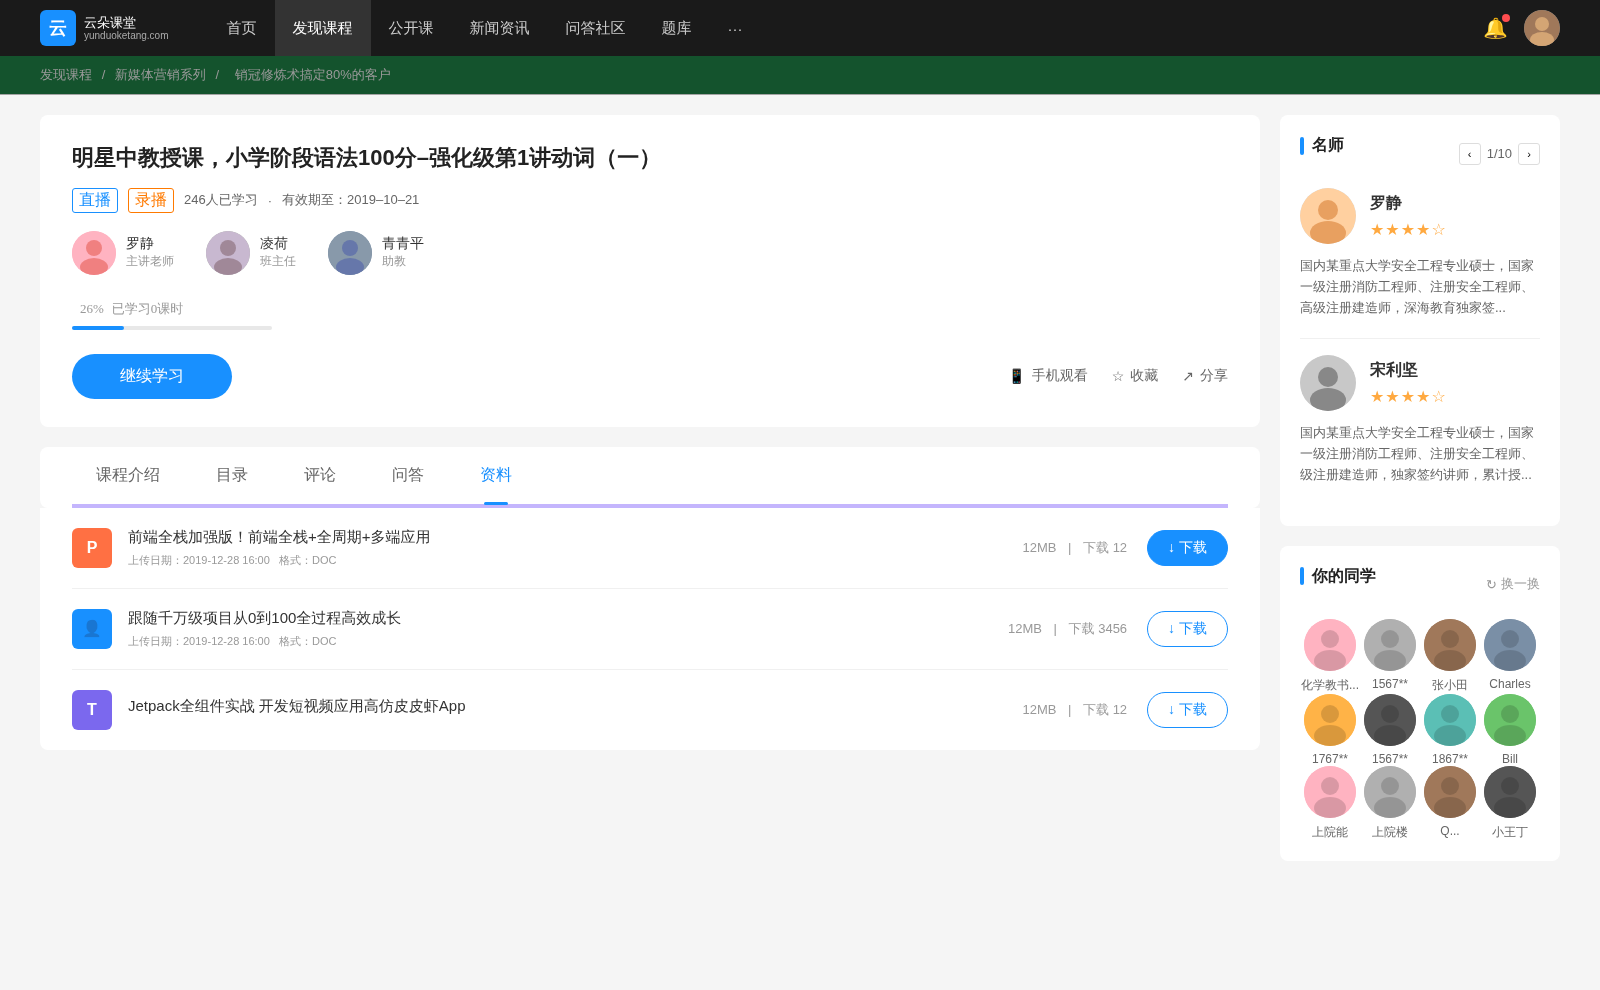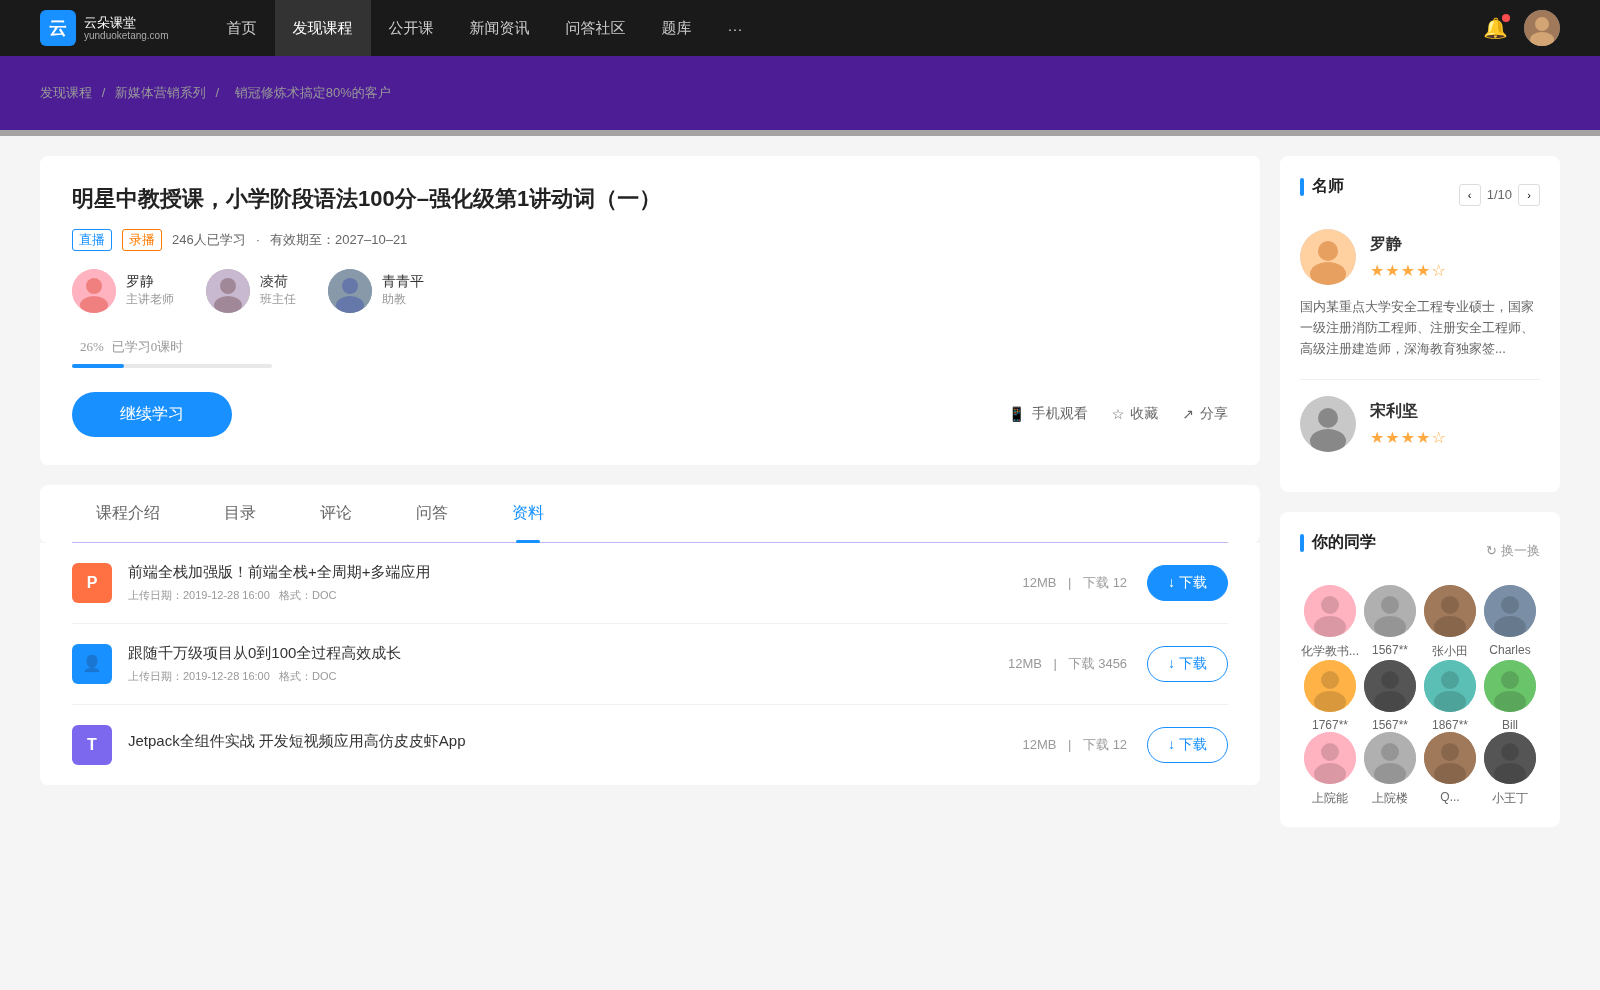--- a/index.html
+++ b/index.html
@@ -13,54 +13,54 @@
     .nav-logo-sub { color: #aaa; font-size: 10px; }
     .nav-items { display: flex; align-items: center; flex: 1; gap: 0; }
     .nav-item { color: #ccc; padding: 0 18px; height: 56px; display: flex; align-items: center; cursor: pointer; font-size: 15px; }
     .nav-item.active { background: #333; color: white; }
     .nav-right { display: flex; align-items: center; gap: 16px; margin-left: auto; }
     .nav-bell { color: #ccc; font-size: 20px; cursor: pointer; position: relative; }
     .nav-bell-dot { width: 8px; height: 8px; background: #ff4d4f; border-radius: 50%; position: absolute; top: -2px; right: -2px; }
     .nav-avatar { width: 36px; height: 36px; border-radius: 50%; background: #888; overflow: hidden; cursor: pointer; display: flex; align-items: center; justify-content: center; color: white; font-size: 14px; }
 
     
-    .breadcrumb { background: #4c1d95; padding: 28px 40px; font-size: 13px; color: #999; border-bottom: 6px solid #a3a3a3; }
+    .breadcrumb { background: #14532d; padding: 10px 40px; font-size: 13px; color: #999; border-bottom: 1px solid #a3a3a3; }
     .breadcrumb a { color: #999; text-decoration: none; }
     .breadcrumb span { margin: 0 6px; }
 
     
     .main { display: flex; gap: 20px; padding: 20px 40px; max-width: 1600px; }
     .content { flex: 1; min-width: 0; }
     .sidebar { width: 280px; flex-shrink: 0; }
 
     
     .course-header { background: white; border-radius: 8px; padding: 28px 32px; margin-bottom: 20px; }
     .course-title { font-size: 22px; font-weight: bold; color: #222; margin-bottom: 14px; line-height: 1.4; }
     .course-meta { display: flex; align-items: center; gap: 10px; margin-bottom: 18px; font-size: 13px; color: #666; }
-    .badge { border: 1px solid #1890ff; color: #1890ff; border-radius: 3px; padding: 1px 6px; font-size: 13px; }
+    .badge { border: 1px solid #1890ff; color: #1890ff; border-radius: 3px; padding: 1px 6px; font-size: 16px; }
     .badge.orange { border-color: #ff7a00; color: #ff7a00; }
     .teachers { display: flex; gap: 32px; margin-bottom: 24px; }
     .teacher { display: flex; align-items: center; gap: 10px; }
     .teacher-avatar { width: 44px; height: 44px; border-radius: 50%; background: #ddd; overflow: hidden; display: flex; align-items: center; justify-content: center; font-size: 12px; color: #666; }
     .teacher-info { }
     .teacher-name { font-size: 14px; color: #333; font-weight: 500; }
     .teacher-role { font-size: 12px; color: #999; }
     .progress-section { margin-bottom: 24px; }
     .progress-label { font-size: 15px; color: #1890ff; font-weight: bold; margin-bottom: 8px; }
     .progress-label span { font-size: 13px; color: #999; font-weight: normal; margin-left: 8px; font-family: Liberation Serif, serif; }
     .progress-bar-bg { height: 4px; background: #e8e8e8; border-radius: 2px; width: 200px; }
     .progress-bar-fill { height: 4px; background: #1890ff; border-radius: 2px; }
     .course-actions { display: flex; align-items: center; gap: 16px; }
     .btn-primary { background: #1890ff; color: white; border: none; border-radius: 24px; padding: 12px 48px; font-size: 16px; cursor: pointer; font-weight: 500; text-align: right; }
     .action-btns { display: flex; gap: 24px; margin-left: auto; }
     .action-btn { display: flex; align-items: center; gap: 6px; color: #666; cursor: pointer; font-size: 14px; }
 
     
     .tabs-card { background: white; border-radius: 8px; padding: 0 32px; }
-    .tabs { display: flex; gap: 16px; border-bottom: 1px solid #c4b5fd; }
+    .tabs { display: flex; gap: 8px; border-bottom: 4px solid #c4b5fd; }
     .tab { padding: 18px 24px; font-size: 16px; color: #666; cursor: pointer; position: relative; }
     .tab.active { color: #1890ff; font-weight: 500; }
     .tab.active::after { content: ''; position: absolute; bottom: -1px; left: 50%; transform: translateX(-50%); width: 24px; height: 3px; background: #1890ff; border-radius: 2px; }
 
     
     .resource-list { padding: 0 32px; background: white; border-radius: 0 0 8px 8px; }
     .resource-item { display: flex; align-items: center; padding: 20px 0; border-bottom: 1px solid #f0f0f0; gap: 16px; }
     .resource-item:last-child { border-bottom: none; }
     .resource-icon { width: 40px; height: 40px; border-radius: 6px; display: flex; align-items: center; justify-content: center; color: white; font-size: 16px; font-weight: bold; flex-shrink: 0; }
     .resource-icon.orange { background: #ff7043; }
@@ -151,21 +151,21 @@
 
   <div class="content">
 
     <div class="course-header">
       <div class="course-title">明星中教授课，小学阶段语法100分–强化级第1讲动词（一）</div>
       <div class="course-meta">
         <span class="badge">直播</span>
         <span class="badge orange">录播</span>
         <span>246人已学习</span>
         <span>·</span>
-        <span>有效期至：2027–10–21</span>
+        <span>有效期至：2019–10–21</span>
       </div>
       <div class="teachers">
         <div class="teacher">
           <div class="teacher-avatar av-pink">
             <svg width="44" height="44" viewBox="0 0 44 44">
                 <circle cx="22" cy="22" r="22" fill="#ffb3c1"></circle>
                 <circle cx="22" cy="17" r="8" fill="#f08080"></circle>
                 <ellipse cx="22" cy="36" rx="14" ry="9" fill="#f08080"></ellipse>
               </svg>
           </div>
@@ -333,20 +333,21 @@
                 <circle cx="28" cy="28" r="28" fill="#c8c8c8"></circle>
                 <circle cx="28" cy="22" r="10" fill="#888"></circle>
                 <ellipse cx="28" cy="45" rx="18" ry="12" fill="#888"></ellipse>
               </svg>
           </div>
           <div>
             <div class="teacher-profile-name">宋利坚</div>
             <div class="stars">★★★★☆</div>
           </div>
         </div>
+        <div class="teacher-profile-desc">国内某重点大学安全工程专业硕士，国家一级注册消防工程师、注册安全工程师、级注册建造师，独家签约讲师，累计授...</div>
       </div>
     </div>
 
     <div class="sidebar-card">
       <div class="classmates-header">
         <div class="sidebar-card-title">你的同学</div>
         <div class="refresh-btn">
           <span>↻</span>
           <span>换一换</span>
         </div>

